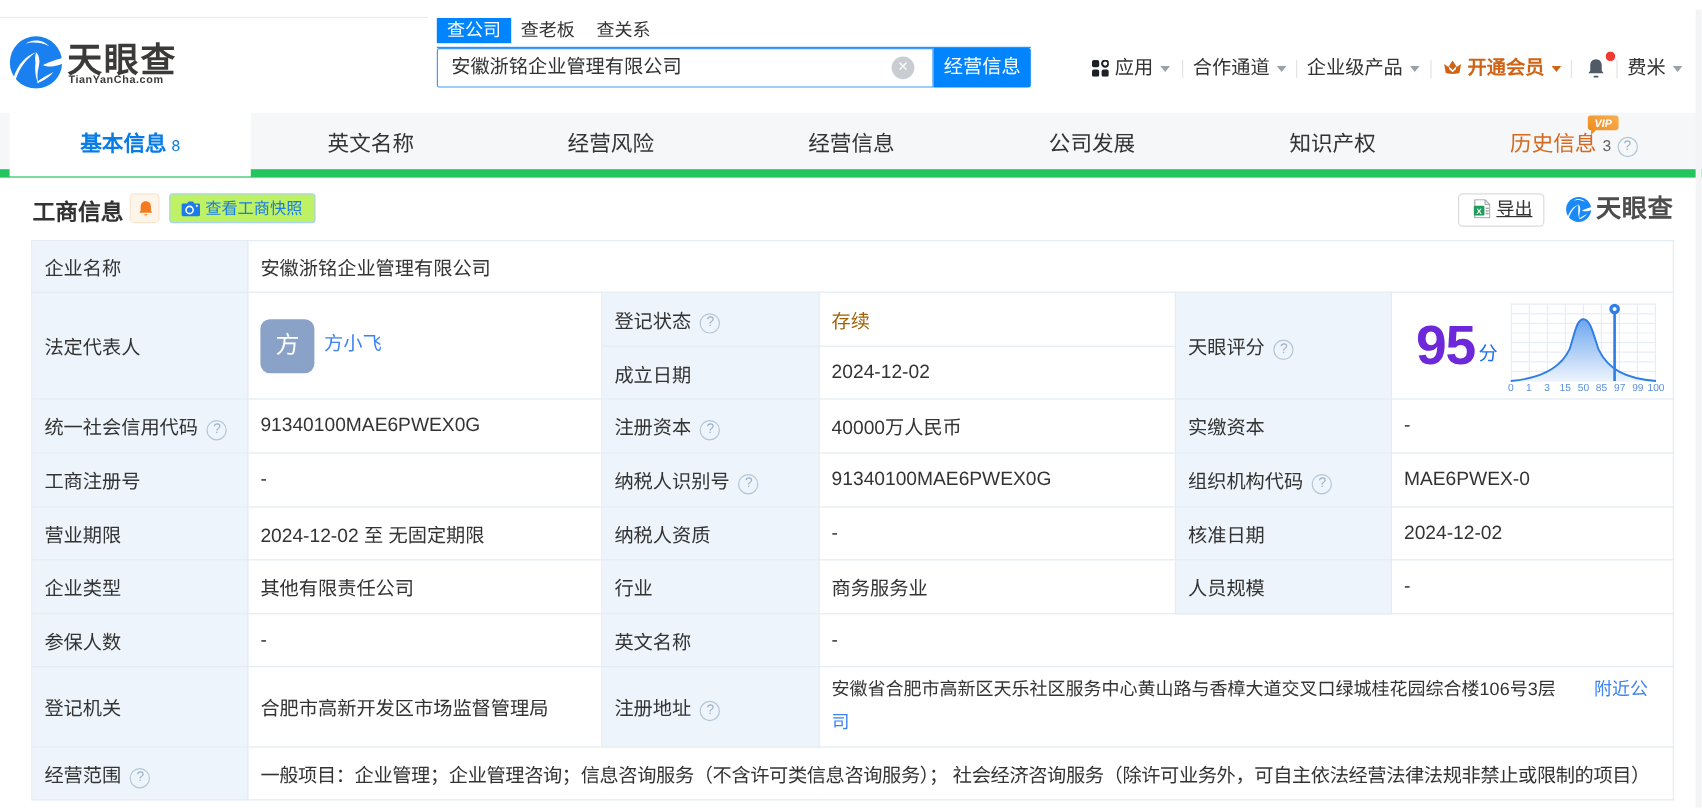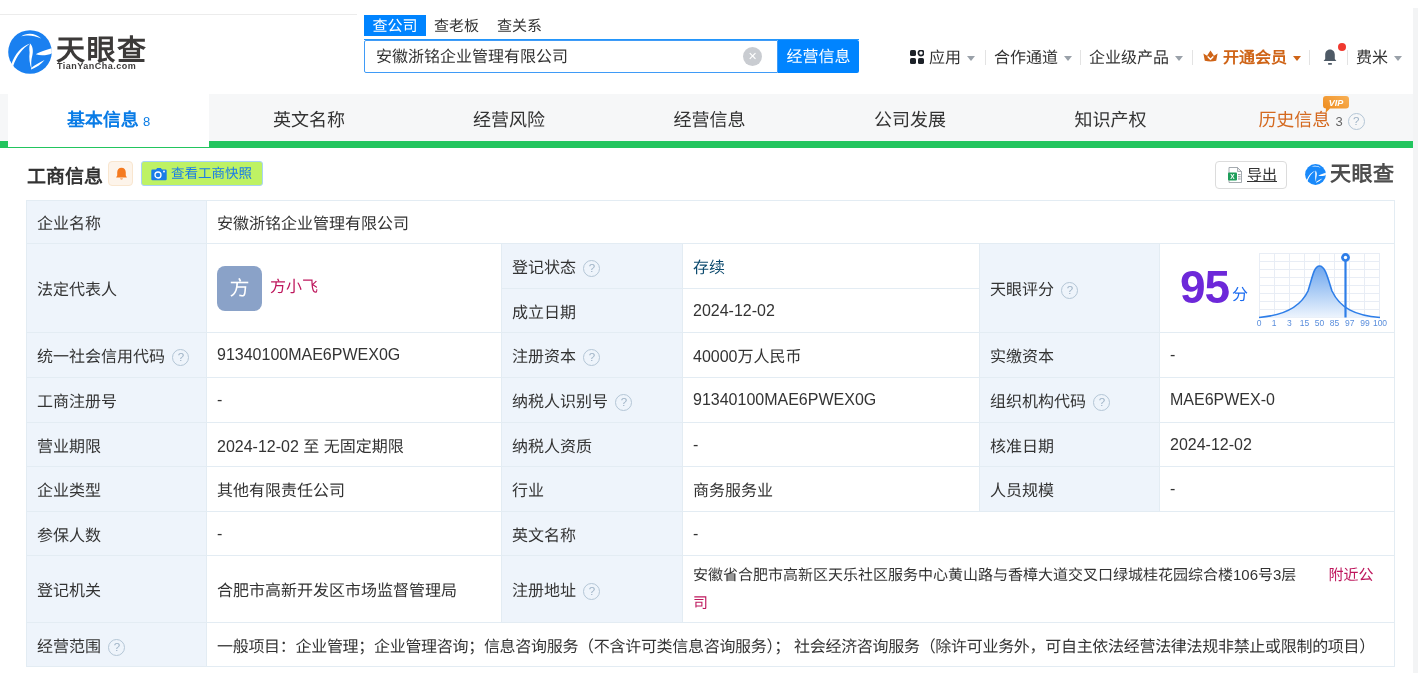--- a/index.html
+++ b/index.html
@@ -53,22 +53,22 @@
   background:#fff; font-size:15px; color:#333; line-height:26px;text-decoration:underline; }
 .wm-text { position:absolute; left:1330px; top:157px; font-size:21px; font-weight:700; color:#4d4d4d; letter-spacing:0.5px; }
 
 
 .tbl { position:absolute; left:26px; top:200px; width:1368px; border-collapse:collapse; table-layout:fixed; }
 .tbl td { border:1px solid #e3ecf3; font-size:16px; color:#333; padding:0 10px; vertical-align:middle; }
 .tbl td.lbl { background:#eef4fb; }
 .q { display:inline-block; width:17px; height:17px; border:1px solid #b4c6d6; border-radius:50%;
   color:#9fb3c6; font-size:11.5px; line-height:15px; text-align:center; margin-left:3px; vertical-align:1px;
   font-weight:400; }
-.green { color:#0c4a6e; }
-.blue-link { color:#be185d;margin-top:48px; }
+.green { color:#a16207; }
+.blue-link { color:#3b82f6;margin-top:48px; }
 .avatar { display:inline-block; width:45px; height:45px; background:#8aa2c8; color:#fff; border-radius:8px;
   font-size:20px; text-align:center; line-height:45px; vertical-align:middle; margin-right:8px; }
 .score-num { font-size:46px; font-weight:700; color:#6d28d9; letter-spacing:-1px; }
 .score-fen { font-size:16px; color:#1c6cf0; }
 
 
 .sbar { position:absolute; left:1413px; top:8px; width:5px; height:665px; background:#f3f4f5; }
 </style>
 </head>
 <body>

